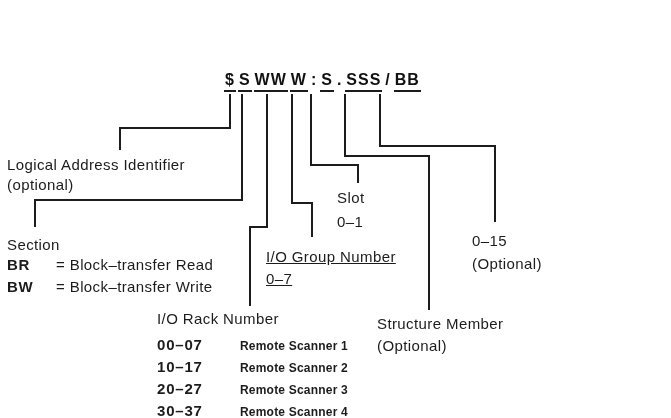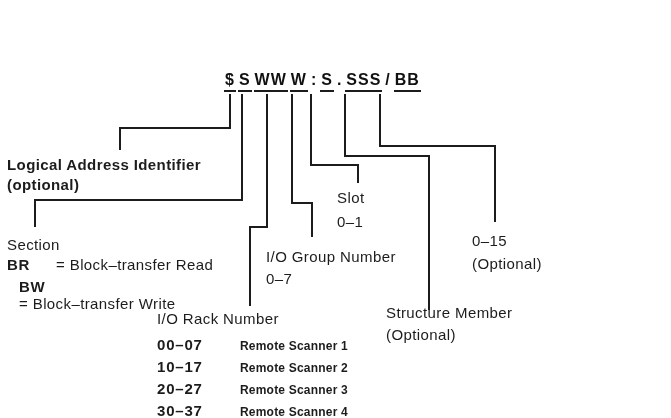--- a/index.html
+++ b/index.html
@@ -10,21 +10,21 @@
   .ln{position:absolute;background:#1c1c1c;}
   .lbl{position:absolute;font-size:15px;letter-spacing:.4px;white-space:nowrap;line-height:20px;}
   .title-row{
     position:absolute;left:224px;top:70px;display:flex;gap:2px;
     font-weight:bold;font-size:16px;letter-spacing:1px;color:#111;
   }
   .seg{display:inline-block;line-height:20px;padding:0 1px;}
   .seg.u{border-bottom:2px solid #1c1c1c;}
   .block{position:absolute;white-space:nowrap;}
   .block div{white-space:nowrap;}
-  .lh20 div{line-height:20px;font-weight:bold;}
+  .lh20 div{line-height:20px;}
   .lh22 div{line-height:22px;}
   .lh23 div{line-height:23px;}
   .lh24 div{line-height:24px;}
   .sect-row{position:absolute;display:flex;align-items:baseline;white-space:nowrap;}
   .sect-row .code{font-weight:bold;font-size:15px;letter-spacing:.6px;width:49px;}
   .sect-row .meaning{font-size:15px;letter-spacing:.4px;}
   .rack-row{position:absolute;display:flex;align-items:baseline;white-space:nowrap;}
   .rack-row .range{font-weight:bold;font-size:15px;letter-spacing:.8px;width:63px;}
   .rack-row .scanner{font-size:12px;font-weight:bold;letter-spacing:.2px;padding-left:20px;}
 </style>
@@ -77,21 +77,21 @@
   <div class="block lbl lh20" style="left:7px;top:155px;">
     <div>Logical Address Identifier</div>
     <div>(optional)</div>
   </div>
 
   <div class="lbl" style="left:7px;top:235px;">Section</div>
   <div class="sect-row" style="left:7px;top:256px;">
     <span class="code">BR</span>
     <span class="meaning">= Block–transfer Read</span>
   </div>
-  <div class="sect-row" style="left:19px;top:278px;flex-direction:column;">
+  <div class="sect-row" style="left:7px;top:278px;">
     <span class="code">BW</span>
     <span class="meaning">= Block–transfer Write</span>
   </div>
 
   <div class="lbl" style="left:157px;top:309px;">I/O Rack Number</div>
   <div class="rack-row" style="left:157px;top:336px;">
     <span class="range">00–07</span>
     <span class="scanner">Remote Scanner 1</span>
   </div>
   <div class="rack-row" style="left:157px;top:358px;">
@@ -100,31 +100,31 @@
   </div>
   <div class="rack-row" style="left:157px;top:380px;">
     <span class="range">20–27</span>
     <span class="scanner">Remote Scanner 3</span>
   </div>
   <div class="rack-row" style="left:157px;top:402px;">
     <span class="range">30–37</span>
     <span class="scanner">Remote Scanner 4</span>
   </div>
 
-  <div class="block lbl lh22" style="left:266px;top:246px;">
+  <div class="block lbl lh22" style="left:266px;top:246px;text-decoration:underline;">
     <div>I/O Group Number</div>
     <div>0–7</div>
   </div>
 
   <div class="block lbl lh24" style="left:337px;top:186px;">
     <div>Slot</div>
     <div>0–1</div>
   </div>
 
-  <div class="block lbl lh22" style="left:377px;top:302px;margin-left:9px;">
+  <div class="block lbl lh22" style="left:377px;top:313px;">
     <div>Structure Member</div>
     <div>(Optional)</div>
   </div>
 
   <div class="block lbl lh23" style="left:472px;top:229px;">
     <div>0–15</div>
     <div>(Optional)</div>
   </div>
 
 </div>

